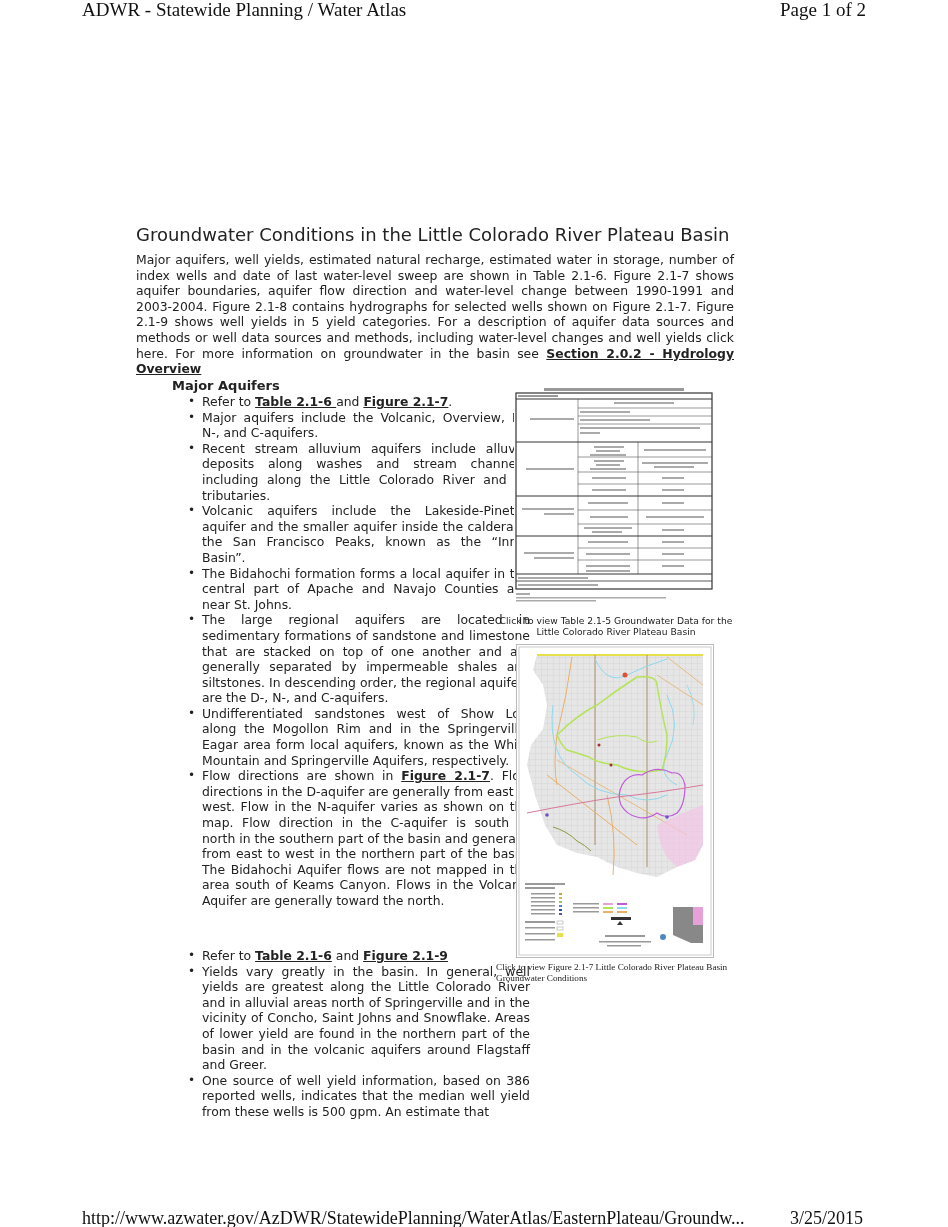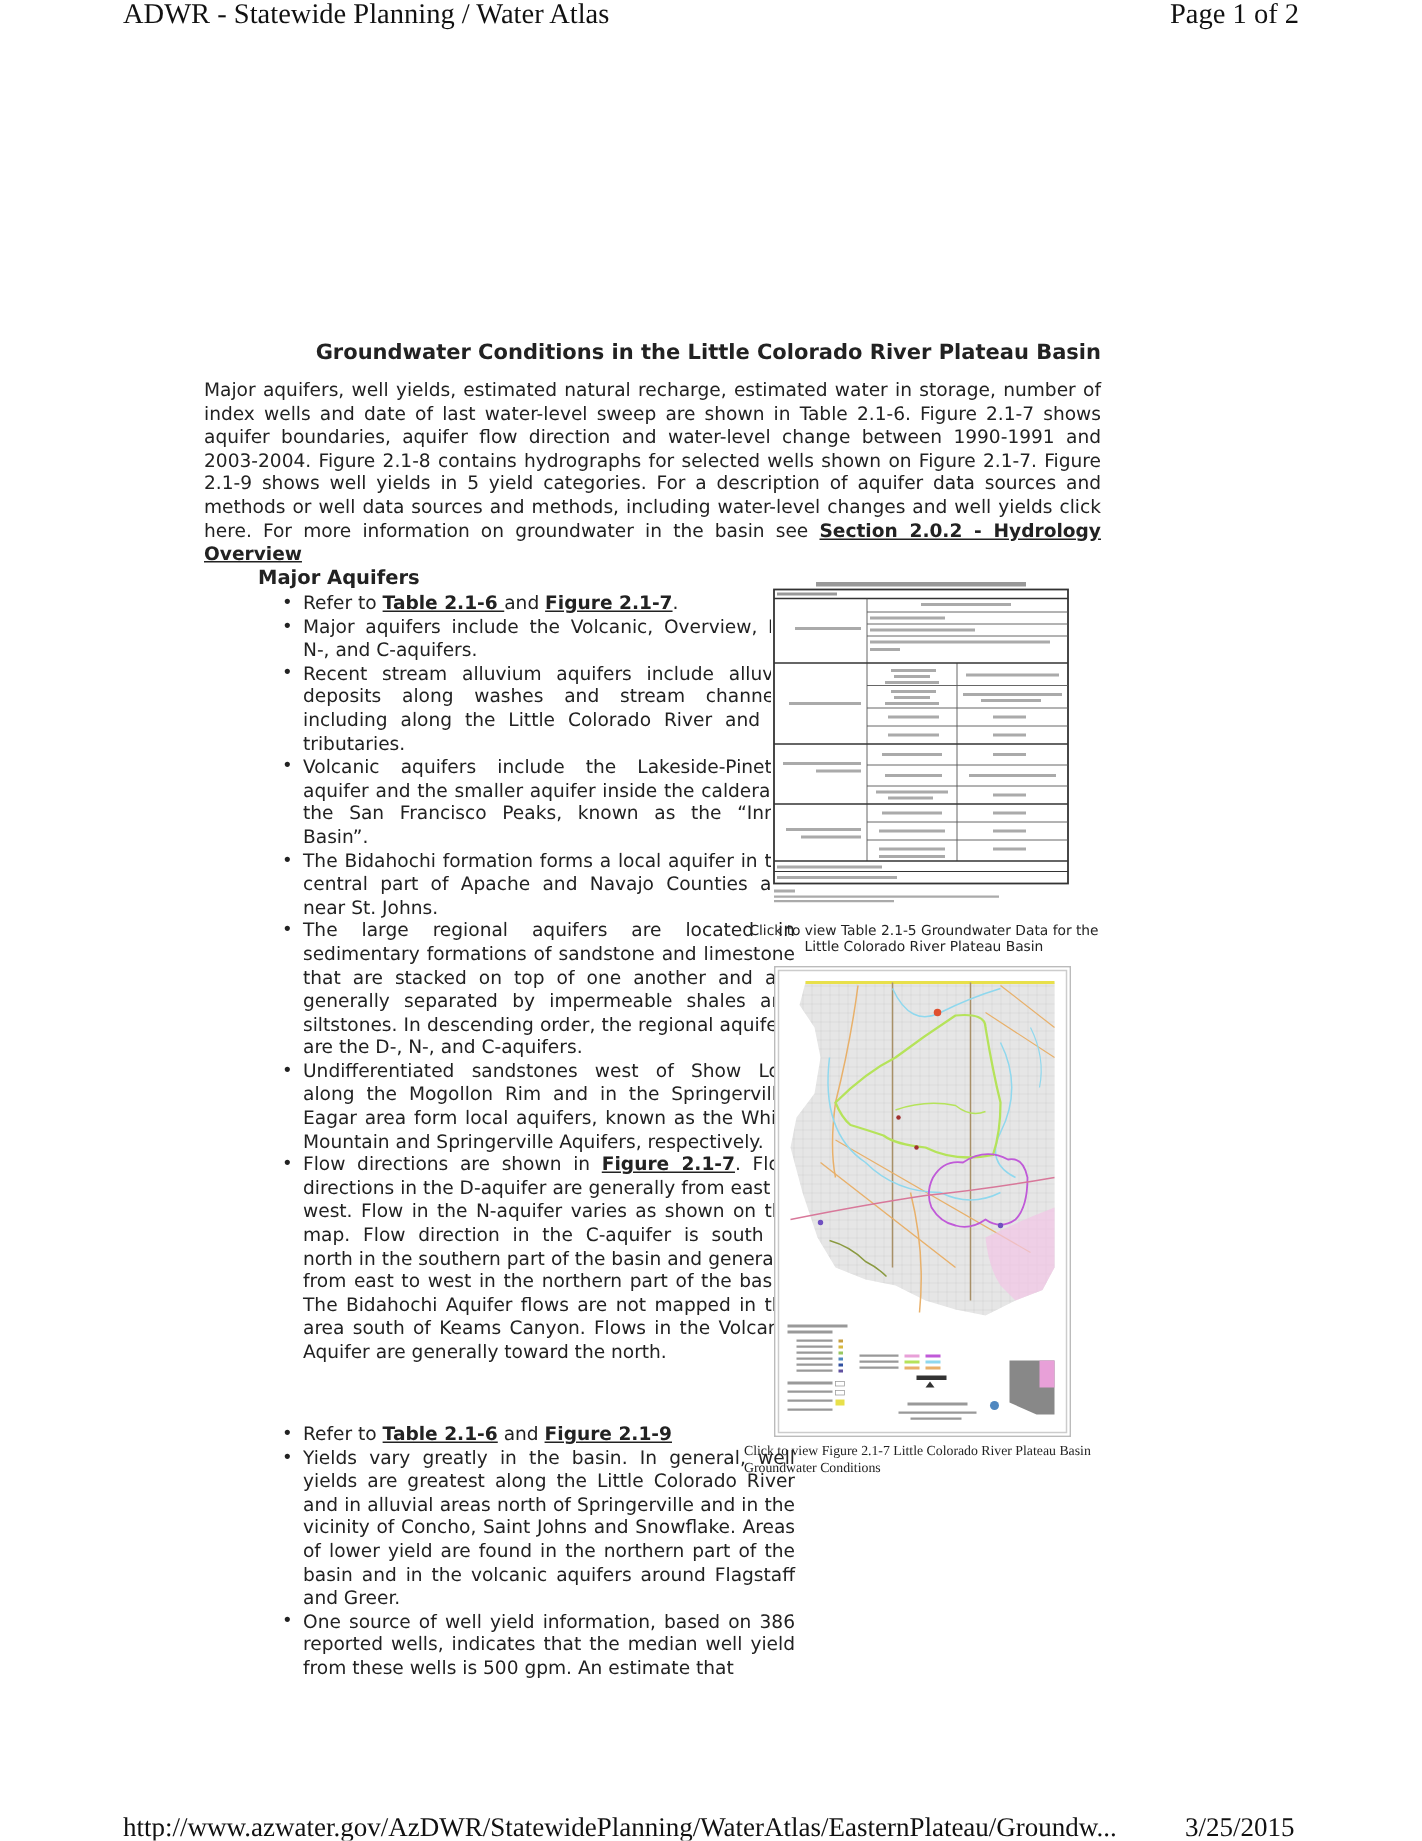--- a/index.html
+++ b/index.html
@@ -5,21 +5,21 @@
   html, body { margin:0; padding:0; background:#ffffff; }
   body { width:948px; height:1227px; position:relative; overflow:hidden; color:#222; }
   .hdr { position:absolute; top:0; font-family:"Liberation Serif", serif; font-size:19px; color:#111; line-height:20px; }
   .hdr-left { left:82px; }
   .hdr-right { left:780px; }
   .ftr { position:absolute; top:1208px; font-family:"Liberation Serif", serif; font-size:18px; color:#111; white-space:nowrap; }
   .ftr-url { left:82px; }
   .ftr-date { left:790px; }
 
   .content { position:absolute; left:136px; top:227px; width:598px; font-family:"DejaVu Sans", sans-serif; font-size:12.4px; color:#222; }
-  .title { font-weight:bold; font-size:14px; margin:0 0 9px 0; line-height:16px;text-align:right; }
+  .title { font-weight:normal; font-size:18px; margin:0 0 9px 0; line-height:16px; }
   .intro { text-align:justify; line-height:15.6px; margin:0; }
   .link { font-weight:bold; text-decoration:underline; color:#222; cursor:pointer; }
 
   .col-left { position:absolute; left:136px; width:358px; font-family:"DejaVu Sans", sans-serif; font-size:12.4px; color:#222;margin-left:36px; }
   .sec-head { font-weight:bold; font-size:13px; line-height:16px; margin:0; }
   ul.bul { margin:0; padding:0 0 0 30px; list-style:none; }
   ul.bul li { position:relative; text-align:justify; line-height:15.6px; }
   ul.bul li::before { content:"\2022"; position:absolute; left:-14px; top:0; font-size:12px; }
 
   .fig { position:absolute; }

